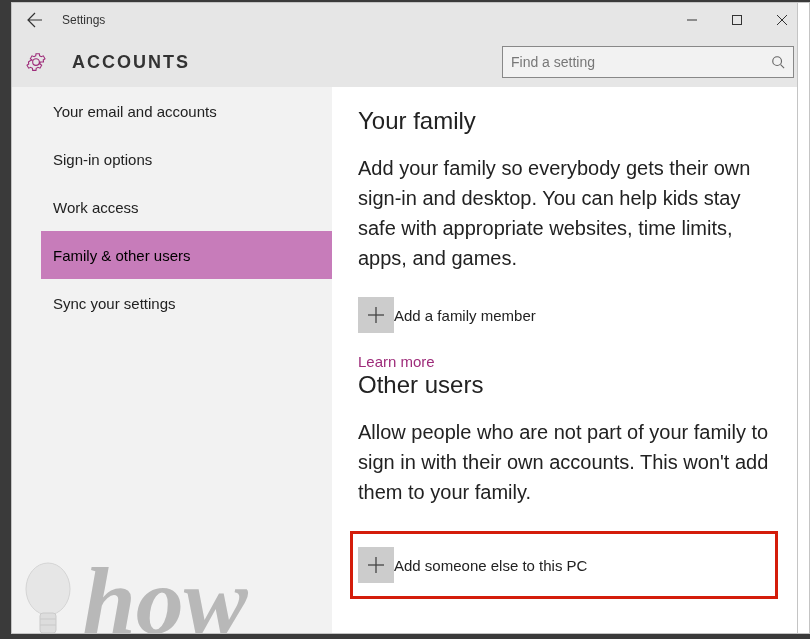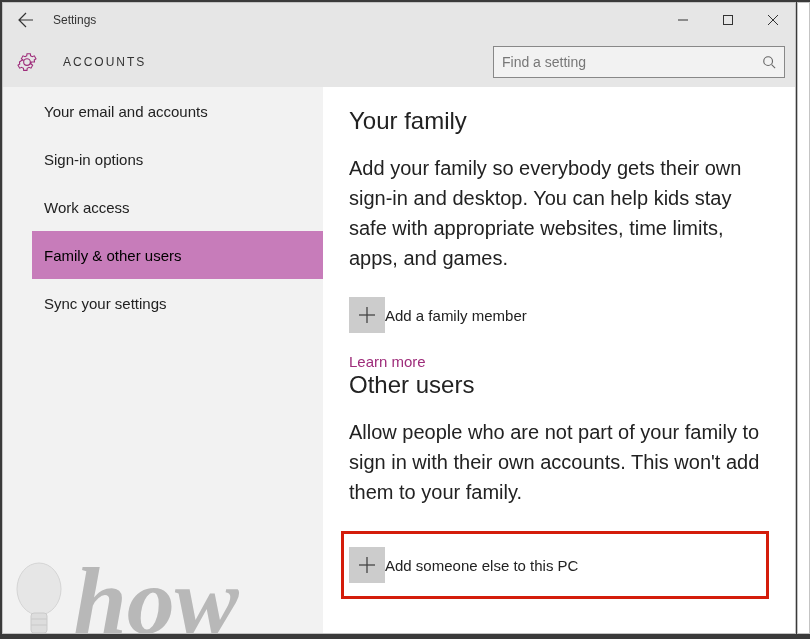--- a/index.html
+++ b/index.html
@@ -6,21 +6,21 @@
     body {
       font-family: "Segoe UI", Tahoma, sans-serif;
       background: #3a3a3a;
       width: 810px;
       height: 639px;
       overflow: hidden;
       position: relative;
     }
     .window {
       position: absolute;
-      left: 2px; top: 2px;
+      left: 11px; top: 2px;
       width: 794px;
       height: 632px;
       background: #ffffff;
       border: 1px solid #c4c4c4;
       display: flex;
       flex-direction: column;
     }
     .edge-right {
       position: absolute;
       right: 0; top: 2px;
@@ -67,22 +67,22 @@
       padding: 0 10px 0 12px;
     }
     .gear-icon {
       width: 24px; height: 24px;
       display: flex; align-items: center; justify-content: center;
       color: #9e2c7a;
       margin-right: 24px;
     }
     .gear-icon svg { width: 20px; height: 20px; }
     .page-title {
-      font-size: 12px;
-      font-weight: 400;
+      font-size: 18px;
+      font-weight: 700;
       letter-spacing: 2px;
       color: #333;
       flex: 1;
     }
     .search-wrap {
       width: 292px;
       height: 32px;
       border: 1px solid #888;
       background: #f2f2f2;
       display: flex;

